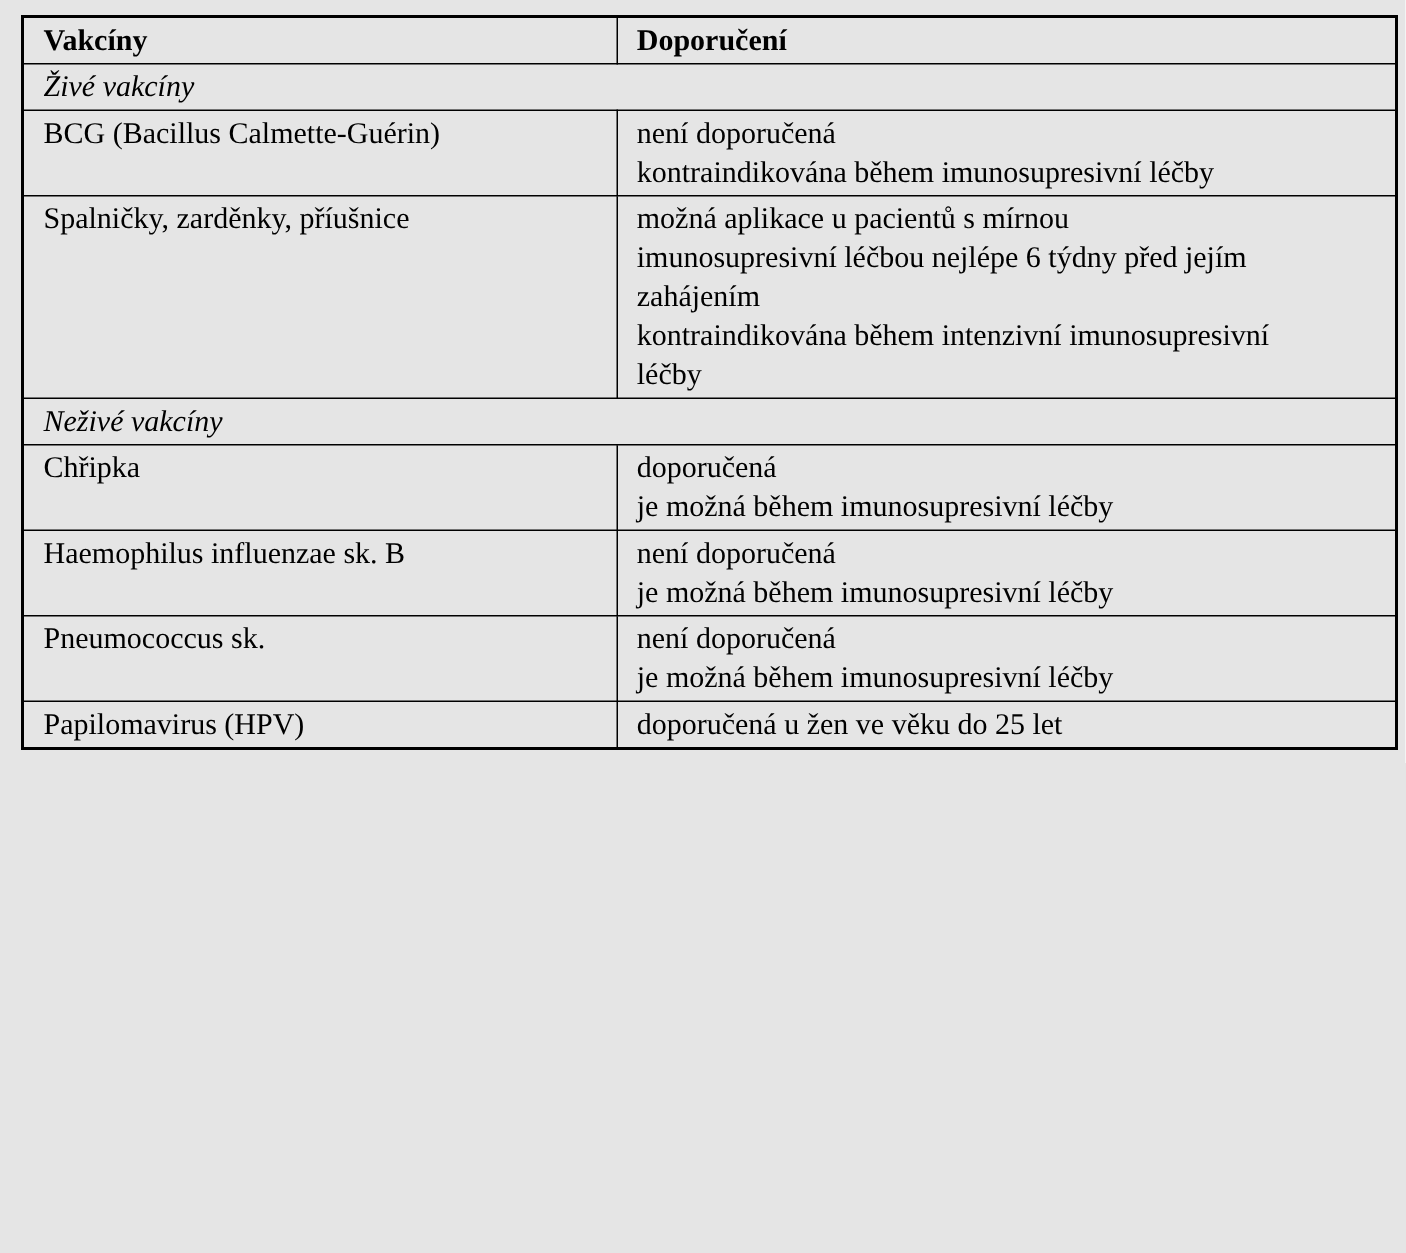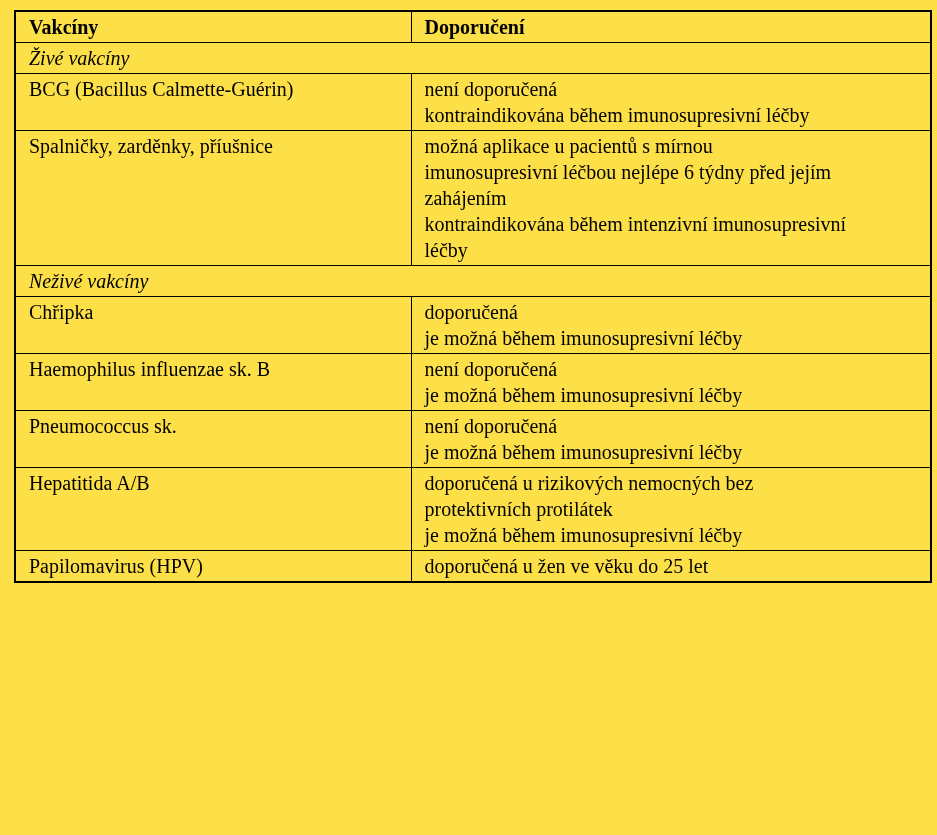--- a/index.html
+++ b/index.html
@@ -4,21 +4,21 @@
 <style>
   html, body {
     margin: 0;
     padding: 0;
     background: #ffffff;
   }
   .page {
     position: relative;
     width: 937px;
     height: 835px;
-    background: #fde047;
+    background: #e5e5e5;
     font-family: "Liberation Serif", "DejaVu Serif", serif;
     color: #000000;
     overflow: hidden;
   }
   table.vaccine-table {
     position: absolute;
     left: 14px;
     top: 10px;
     width: 916px;
     border-collapse: collapse;
@@ -108,28 +108,20 @@
       </tr>
 
       <tr>
         <td>Pneumococcus sk.</td>
         <td>
           <div class="rec-line">není doporučená</div>
           <div class="rec-line">je možná během imunosupresivní léčby</div>
         </td>
       </tr>
 
-      <tr>
-        <td>Hepatitida A/B</td>
-        <td>
-          <div class="rec-line">doporučená u rizikových nemocných bez</div>
-          <div class="rec-line">protektivních protilátek</div>
-          <div class="rec-line">je možná během imunosupresivní léčby</div>
-        </td>
-      </tr>
 
       <tr>
         <td>Papilomavirus (HPV)</td>
         <td>
           <div class="rec-line">doporučená u žen ve věku do 25 let</div>
         </td>
       </tr>
     </tbody>
   </table>
 </div>

